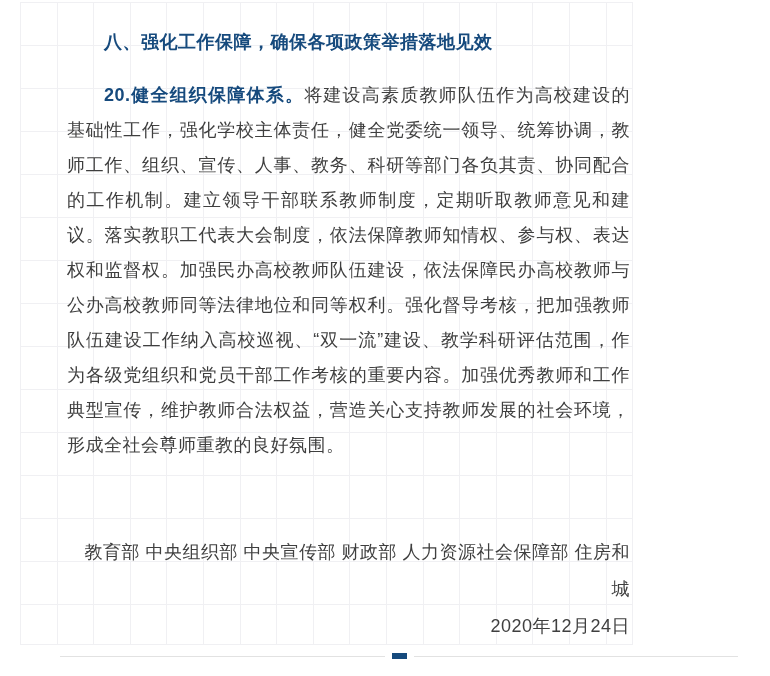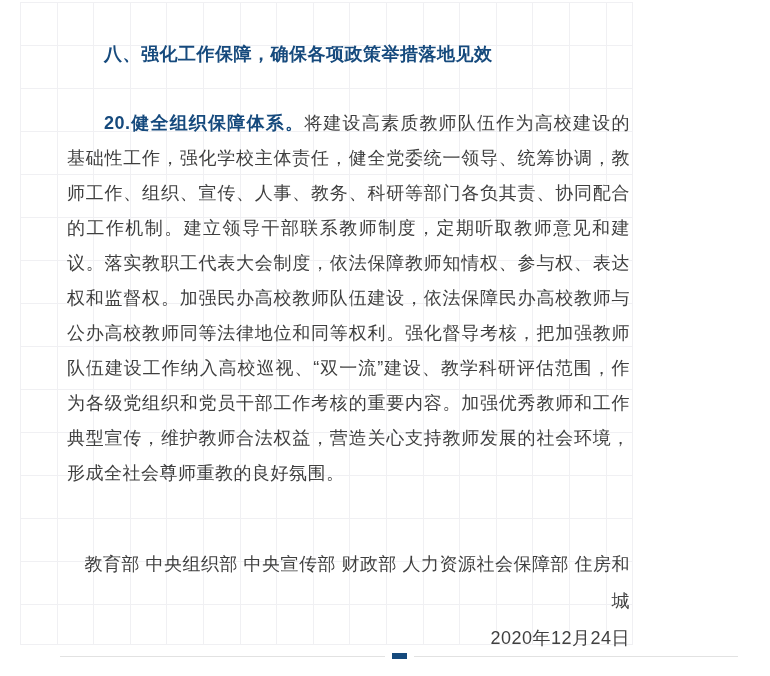--- a/index.html
+++ b/index.html
@@ -24,48 +24,48 @@
     background-image:
       repeating-linear-gradient(to right, #f0f0f3 0, #f0f0f3 1px, transparent 1px, transparent 36.6px),
       repeating-linear-gradient(to bottom, #f0f0f3 0, #f0f0f3 1px, transparent 1px, transparent 43px);
     border-right: 1px solid #f0f0f3;
     border-bottom: 1px solid #f0f0f3;
     pointer-events: none;
   }
   .content {
     position: absolute;
     left: 67px;
-    top: 16px;
+    top: 4px;
     width: 563px;
   }
   .section-heading {
     margin: 0;
     padding-top: 19px;
     padding-left: 37px;
     font-size: 18px;
     font-weight: bold;
     line-height: 38px;
     color: var(--accent, #164a7d);
     letter-spacing: 0.5px;
   }
   .paragraph {
-    margin: 33px 0 0 0;
+    margin: 17px 0 0 0;
     font-size: 18px;
     line-height: 35px;
     color: #3f3f3f;
     text-align: justify;
     text-indent: 37px;
     letter-spacing: 0.5px;
   }
   .paragraph .lead {
     font-weight: bold;
     color: var(--accent, #164a7d);
   }
   .signature {
-    margin-top: 55px;
+    margin-top: 71px;
     font-size: 18px;
     line-height: 37px;
     color: #3f3f3f;
     text-align: right;
     letter-spacing: 0.5px;
   }
   .divider {
     position: absolute;
     left: 60px;
     top: 652px;

